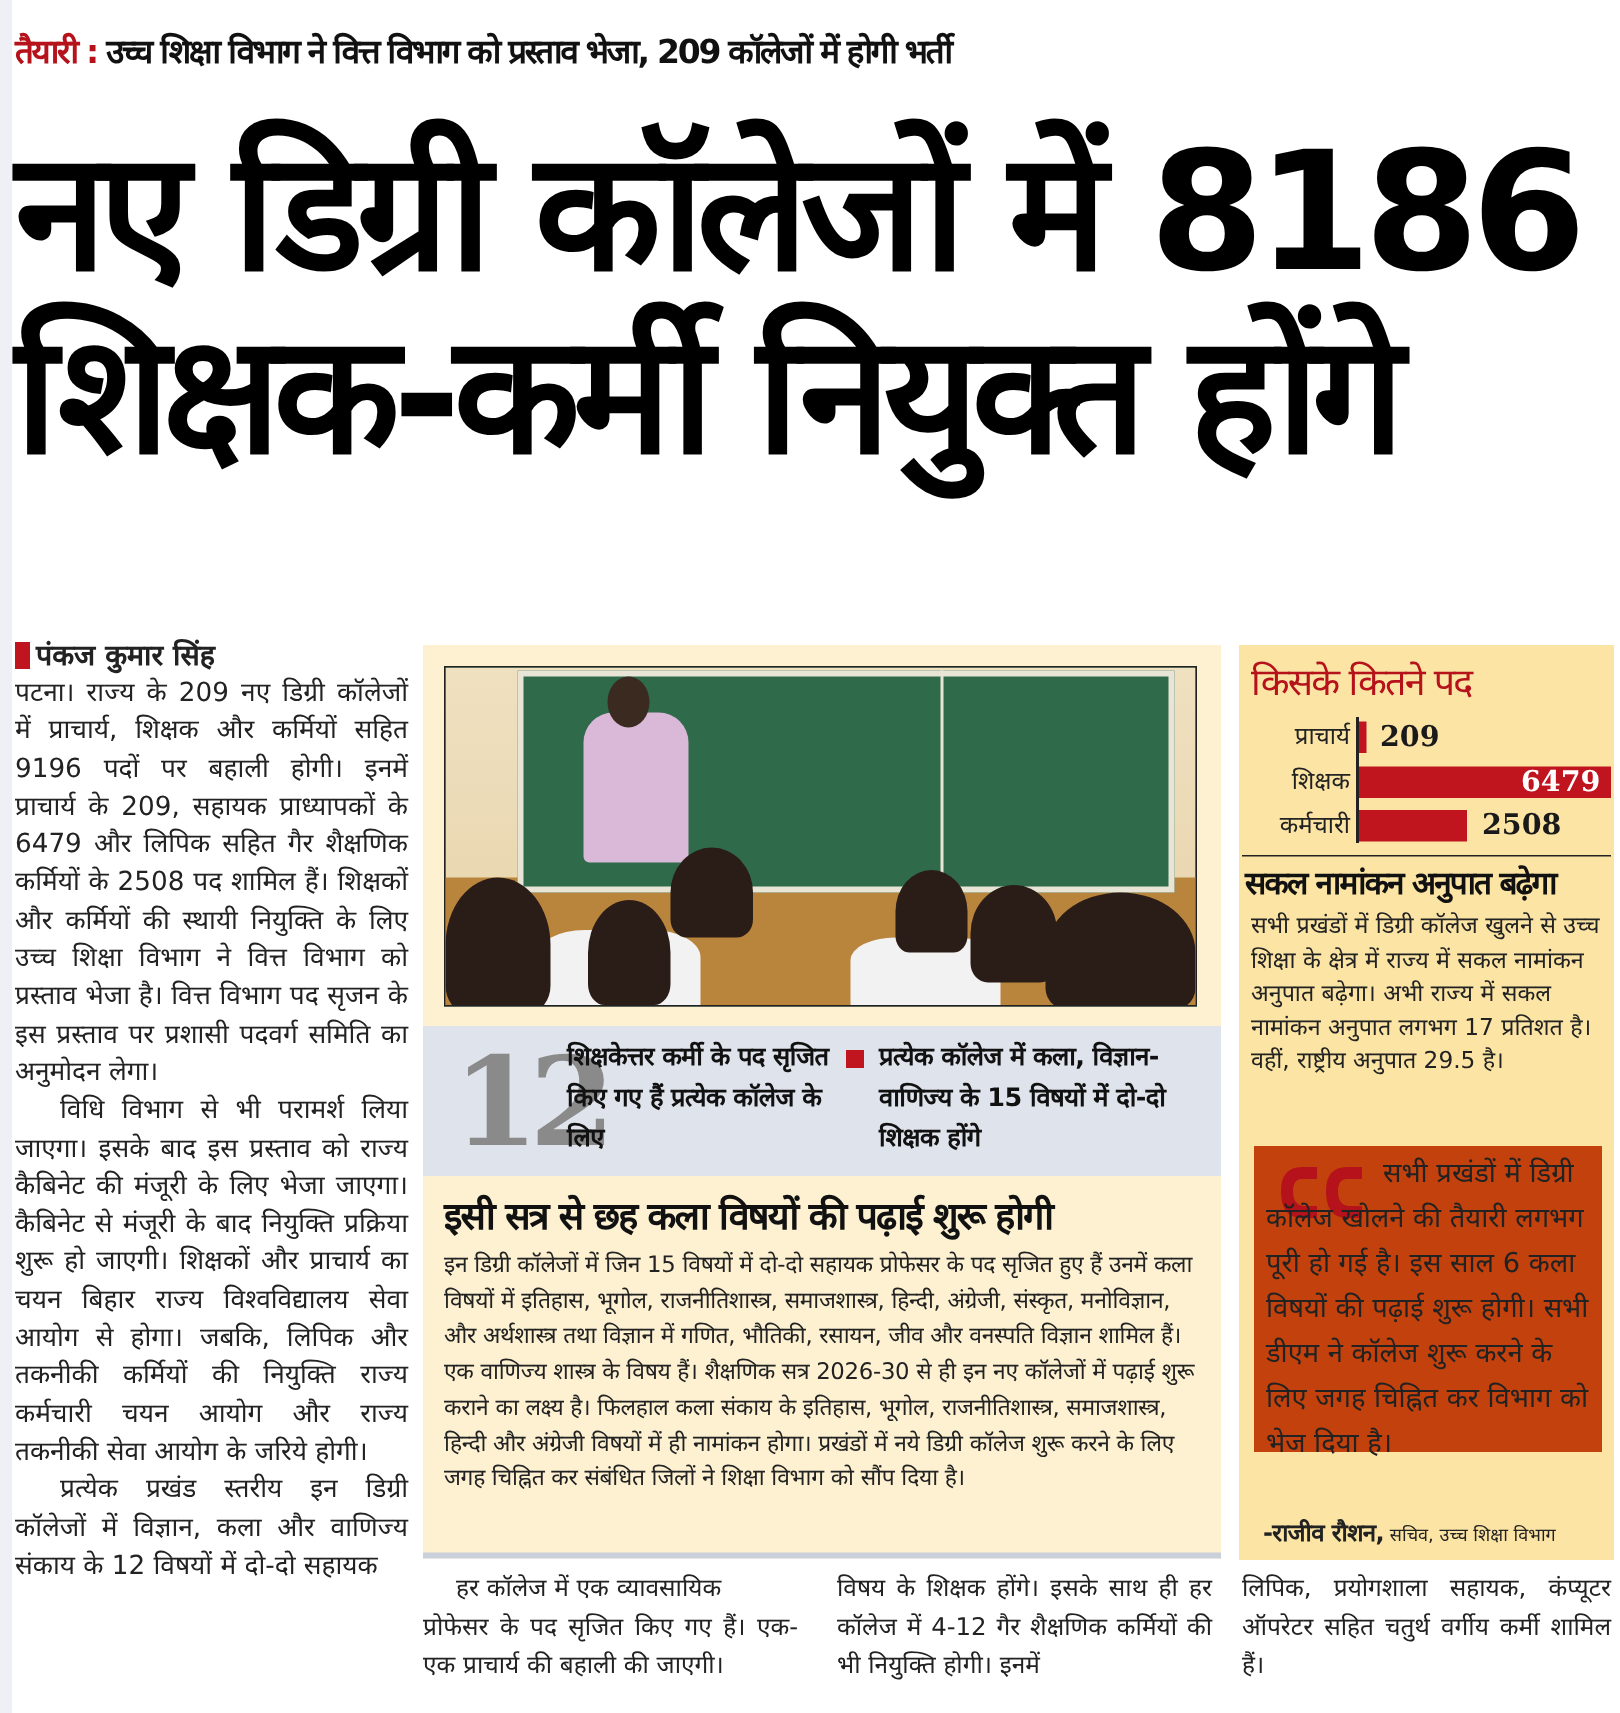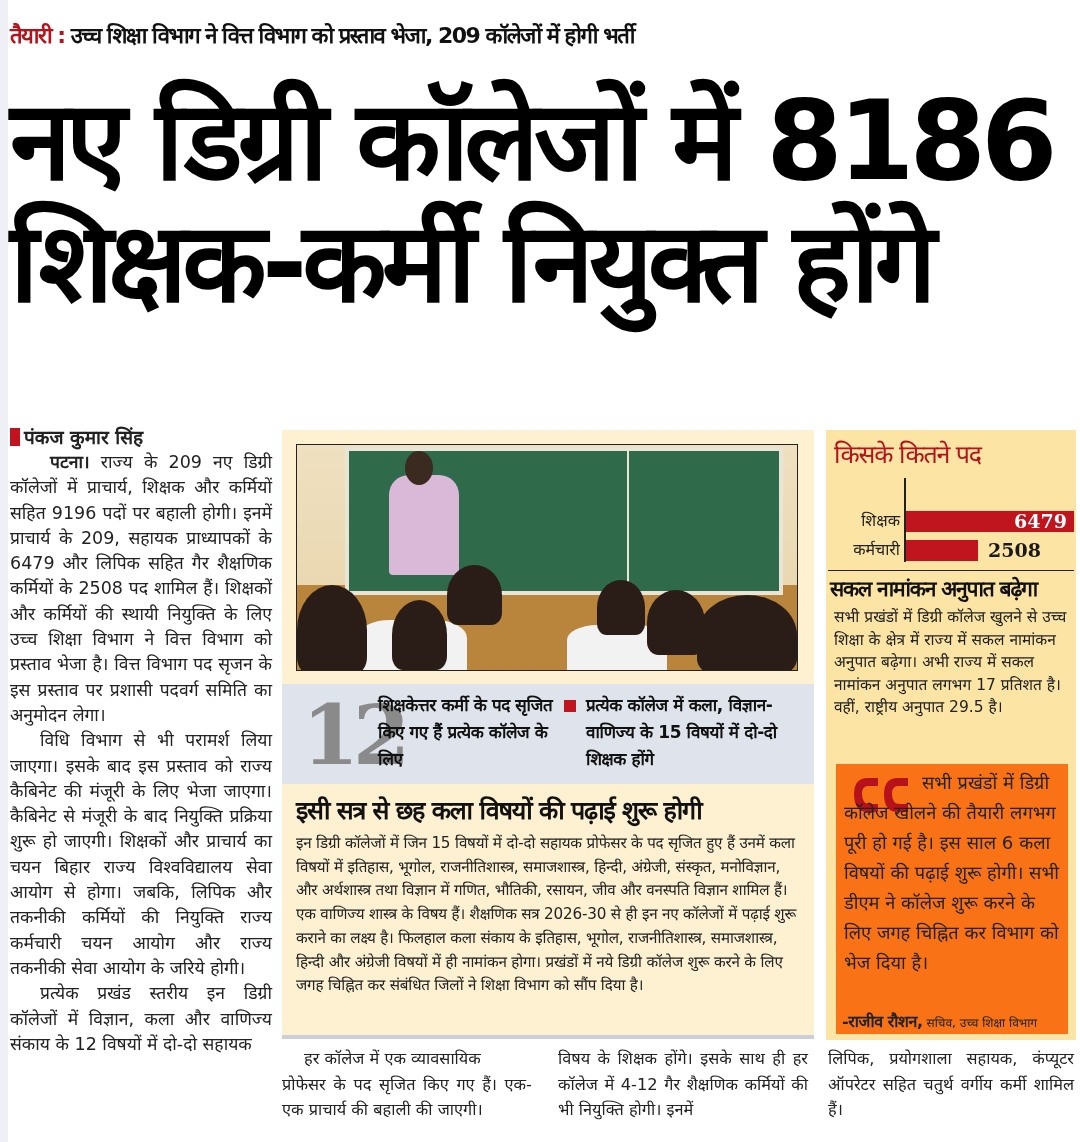--- a/index.html
+++ b/index.html
@@ -27,21 +27,21 @@
 
   
   .col-left {
     position: absolute; left: 10px; top: 424px; width: 262px;
     font-size: 17.5px; line-height: 25.3px; color: #222; text-align: justify;
   }
   .byline { font-size: 19px; font-weight: bold; color: #222; height: 26px; line-height: 26px; display: flex; align-items: center; }
   .byline .sq { width: 10px; height: 18px; background: #c0141f; margin-right: 4px; display: inline-block; }
   .col-left p { margin: 0; }
   .indent { text-indent: 30px; }
-  .dateline { font-weight: bold; margin-left: 40px; }
+  .dateline { font-weight: normal; }
 
   
   .feature {
     position: absolute; left: 282px; top: 430px; width: 532px; height: 605px;
     background: #fdf1d2;
     border-bottom: 4px solid #c9d0da;
   }
   .photo {
     position: absolute; left: 14px; top: 14px; width: 500px; height: 225px;
     background: #2f5e45; border: 1px solid #222; overflow: hidden;
@@ -84,22 +84,22 @@
   .axis { position: absolute; left: 78px; top: 4px; width: 2px; height: 84px; background: #222; }
   .baseline { position: absolute; left: 2px; top: 96px; width: 246px; height: 1px; background: #222; }
   .row { position: absolute; left: 0; height: 26px; width: 250px; }
   .row .lbl { position: absolute; right: 176px; top: 0; font-size: 16px; line-height: 26px; color: #222; white-space: nowrap; }
   .row .bar { position: absolute; left: 80px; top: 3px; height: 21px; background: #c0141f; }
   .row .val { position: absolute; top: 0; font-family: "DejaVu Serif", "Liberation Serif", serif; font-weight: bold; font-size: 19px; line-height: 26px; color: #1a1a1a; }
   .row .val.inside { color: #fff; }
   .side-head { position: absolute; left: 4px; top: 144px; font-size: 21px; font-weight: bold; letter-spacing: -1.2px; color: #111; white-space: nowrap; }
   .side-body { position: absolute; left: 8px; top: 176px; width: 236px; font-size: 15.5px; line-height: 22.5px; color: #222; }
   .quote-box {
-    position: absolute; left: 10px; top: 334px; width: 232px; height: 270px;
-    background: #f97316;
+    position: absolute; left: 10px; top: 334px; width: 232px; height: 204px;
+    background: #c2410c;
   }
   .quote-mark { position: absolute; left: 14px; top: 10px; width: 64px; height: 40px; }
   .quote-text { position: absolute; left: 8px; top: 4px; width: 218px; font-size: 18.2px; line-height: 30px; color: #222; }
   .quote-text .lead-gap { display: inline-block; width: 78px; height: 1px; }
   .quote-attr { position: absolute; left: 6px; top: 246px; white-space: nowrap; font-size: 16px; color: #222; }
   .quote-attr b { font-weight: bold; letter-spacing: -0.4px; }
   .quote-attr span.role { font-size: 12px; }
 
   
   .bottom-col {
@@ -157,20 +157,25 @@
   </div>
 
   <div class="sub-head">इसी सत्र से छह कला विषयों की पढ़ाई शुरू होगी</div>
   <div class="sub-body">इन डिग्री कॉलेजों में जिन 15 विषयों में दो-दो सहायक प्रोफेसर के पद सृजित हुए हैं उनमें कला विषयों में इतिहास, भूगोल, राजनीतिशास्त्र, समाजशास्त्र, हिन्दी, अंग्रेजी, संस्कृत, मनोविज्ञान, और अर्थशास्त्र तथा विज्ञान में गणित, भौतिकी, रसायन, जीव और वनस्पति विज्ञान शामिल हैं। एक वाणिज्य शास्त्र के विषय हैं। शैक्षणिक सत्र 2026-30 से ही इन नए कॉलेजों में पढ़ाई शुरू कराने का लक्ष्य है। फिलहाल कला संकाय के इतिहास, भूगोल, राजनीतिशास्त्र, समाजशास्त्र, हिन्दी और अंग्रेजी विषयों में ही नामांकन होगा। प्रखंडों में नये डिग्री कॉलेज शुरू करने के लिए जगह चिह्नित कर संबंधित जिलों ने शिक्षा विभाग को सौंप दिया है।</div>
 </div>
 
 <div class="side">
   <div class="chart-title">किसके कितने पद</div>
   <div class="chart">
     <div class="axis"></div>
+    <div class="row" style="top:4px;">
+      <span class="lbl">प्राचार्य</span>
+      <span class="bar" style="width:5px;"></span>
+      <span class="val" style="left:94px;">209</span>
+    </div>
     <div class="row" style="top:34px;">
       <span class="lbl">शिक्षक</span>
       <span class="bar" style="width:168px;"></span>
       <span class="val inside" style="left:188px;">6479</span>
     </div>
     <div class="row" style="top:63px;">
       <span class="lbl">कर्मचारी</span>
       <span class="bar" style="width:72px;"></span>
       <span class="val" style="left:162px;">2508</span>
     </div>

